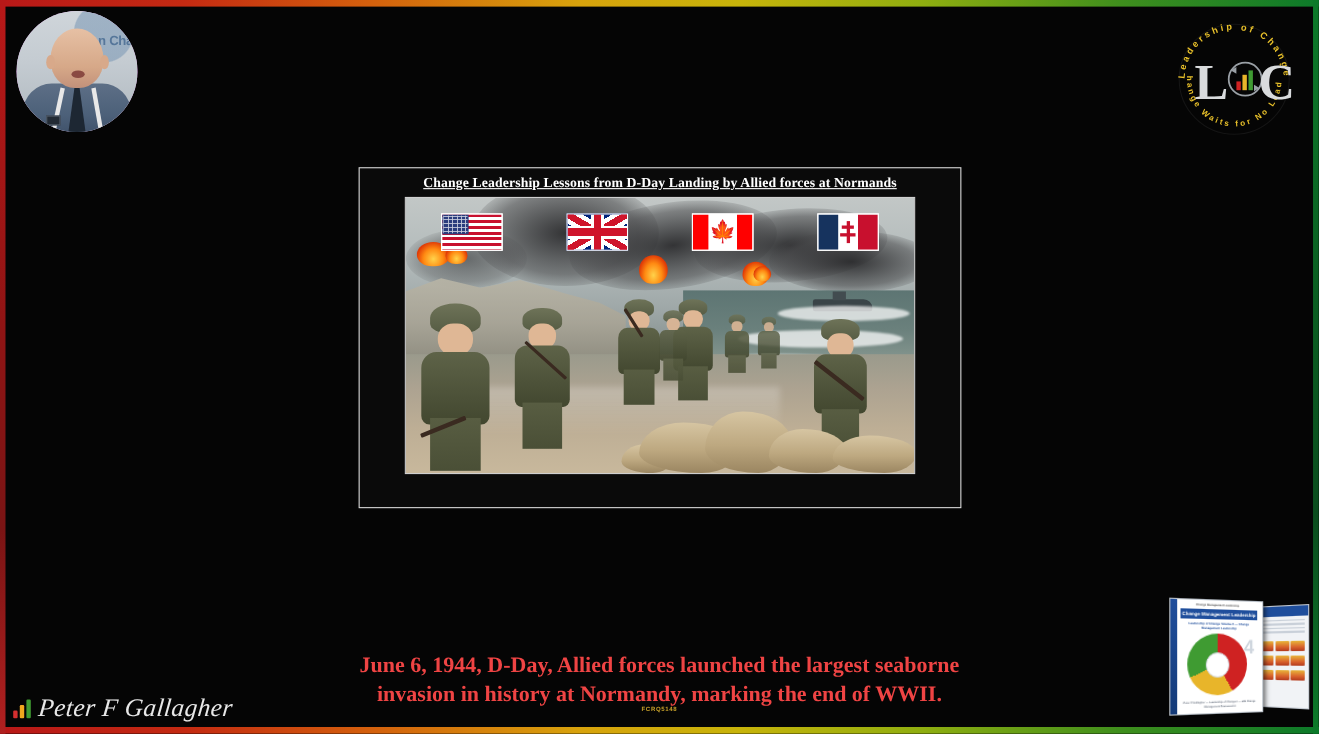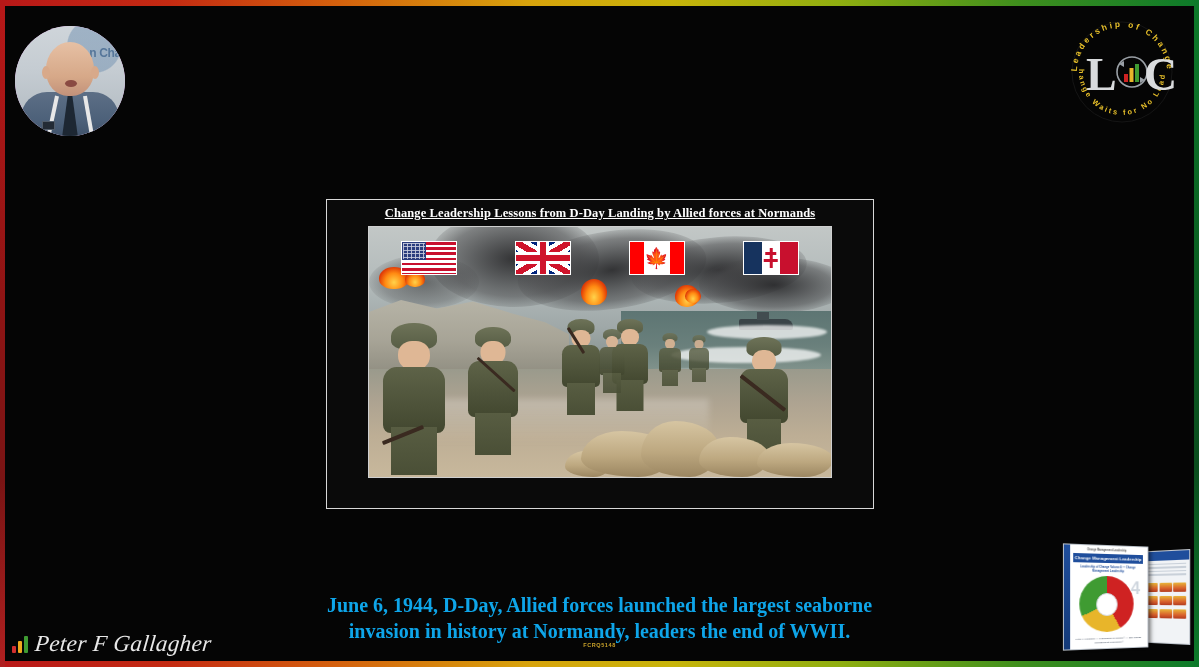--- a/index.html
+++ b/index.html
@@ -50,21 +50,21 @@
   
   .header {
     position: absolute;
     top: 6px; left: 5px; right: 5px;
     height: 132px;
   }
 
   .avatar {
     position: absolute;
     left: 10px;
-    top: 20px;
+    top: 4px;
     width: 110px;
     height: 110px;
     border-radius: 50%;
     overflow: hidden;
     background: #f0abfc;
   }
   .avatar .photo-bg {
     position: absolute; inset: 0;
     background:
       radial-gradient(circle at 72% 18%, rgba(120,150,180,.55) 0 22%, transparent 23%),
@@ -170,21 +170,20 @@
   
   .card {
     position: absolute;
     left: 326px;
     top: 152px;
     width: 548px;
     height: 310px;
     background: #0a0a0a;
     border: 1px solid #d8d8d8;
     padding: 6px 8px 20px;
-    margin-top: 47px;
   }
   .card-title {
     font: 700 12.5px "Liberation Serif", serif;
     color: #fff;
     text-align: center;
     text-decoration: underline;
     letter-spacing: .1px;
     line-height: 1.2;
     padding-bottom: 3px;
   }
@@ -426,21 +425,21 @@
     letter-spacing: -.1px;
   }
 
   
   .note {
     position: absolute;
     left: 180px; right: 180px;
     top: 592px;
     text-align: center;
     font: 700 20px "Liberation Serif", serif;
-    color: #0ea5e9;
+    color: #ef4444;
     line-height: 1.32;
   }
 
   
   .signature {
     position: absolute;
     left: 12px;
     bottom: 10px;
     display: flex;
     align-items: flex-end;
@@ -742,21 +741,21 @@
             <div class="lorraine"></div>
         </div>
       </div>
     </div>
 
   </div>
 
 
   <div class="note">
     <div>June 6, 1944, D-Day, Allied forces launched the largest seaborne</div>
-    <div>invasion in history at Normandy, leaders the end of WWII.</div>
+    <div>invasion in history at Normandy, marking the end of WWII.</div>
   </div>
 
   <div class="signature">
     <div class="sig-bars">
       <i class="b1"></i>
         <i class="b2"></i>
         <i class="b3"></i>
     </div>
     <div class="sig-name">Peter F Gallagher</div>
   </div>

